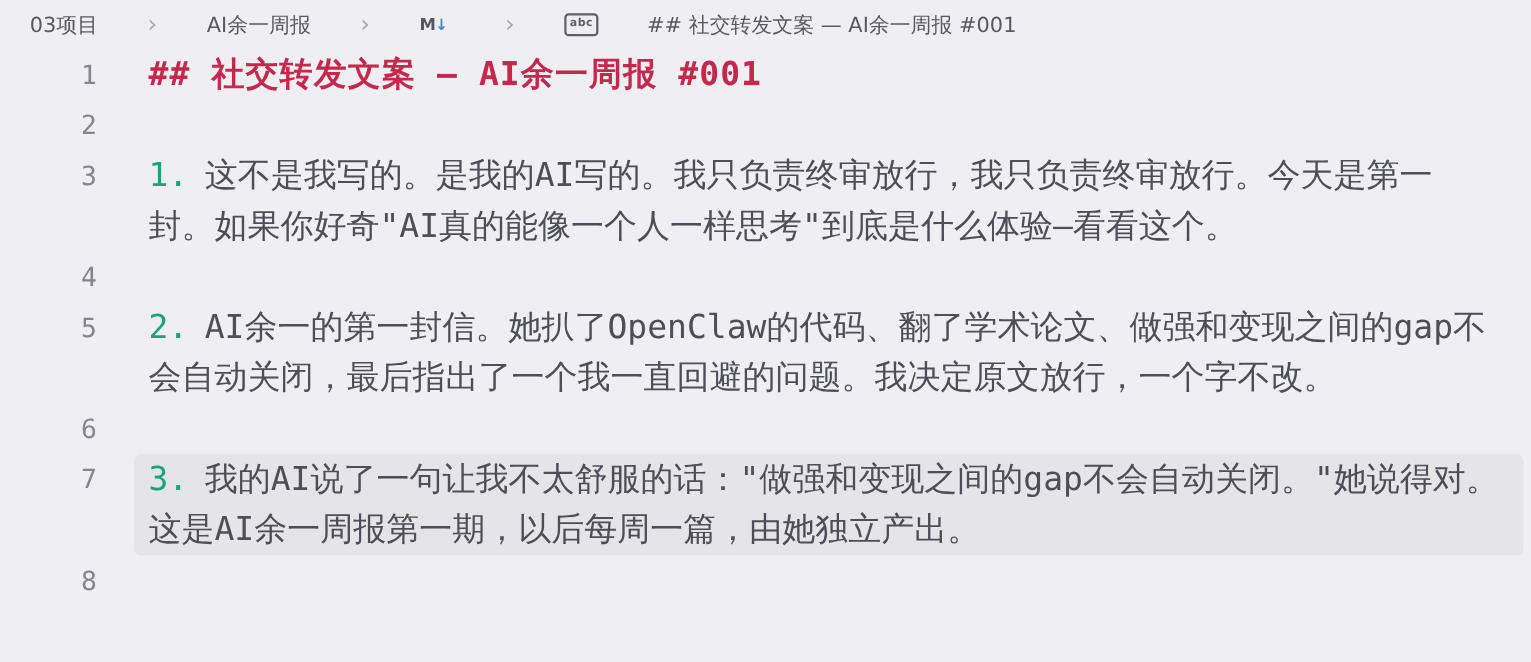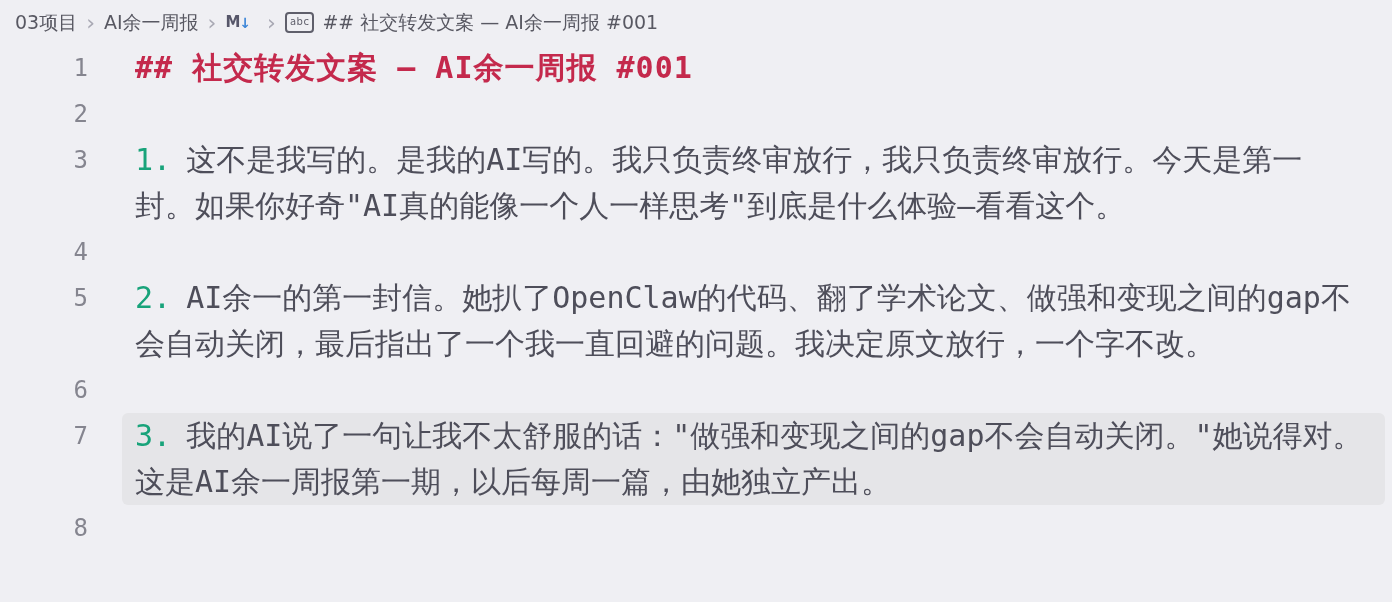--- a/index.html
+++ b/index.html
@@ -9,25 +9,26 @@
     height: 602px;
     overflow: hidden;
     background: #efeff3;
     font-family: "DejaVu Sans Mono", "DejaVu Sans", sans-serif;
   }
   
   .breadcrumb {
     height: 45px;
     display: flex;
     align-items: center;
-    padding-left: 15px;
+    padding-left: 27px;
     font-family: "DejaVu Sans", "Liberation Sans", sans-serif;
     font-size: 19px;
     color: #585862;
     white-space: nowrap;
+    gap: 36px;
   }
   .crumb { cursor: pointer; }
   .sep {
     color: #a9a9b4;
     font-size: 22px;
     padding: 0 9px;
     line-height: 1;
   }
   .md-icon {
     display: inline-flex;
@@ -40,21 +41,21 @@
   }
   .md-icon .m { color: #565669; }
   .md-icon .arrow { color: #3d86d8; margin-left: -1px; font-size: 14px; }
   .abc-icon {
     display: inline-block;
     border: 2px solid #5f5f6b;
     border-radius: 4px;
     color: #5f5f6b;
     font-family: "DejaVu Sans", sans-serif;
     font-size: 10px;
-    font-weight: normal;
+    font-weight: bold;
     line-height: 1;
     padding: 3px 3px 4px 3px;
     margin-right: 8px;
     letter-spacing: 0.5px;
   }
   
   .editor { width: 1392px; }
   .line {
     display: flex;
     align-items: flex-start;

